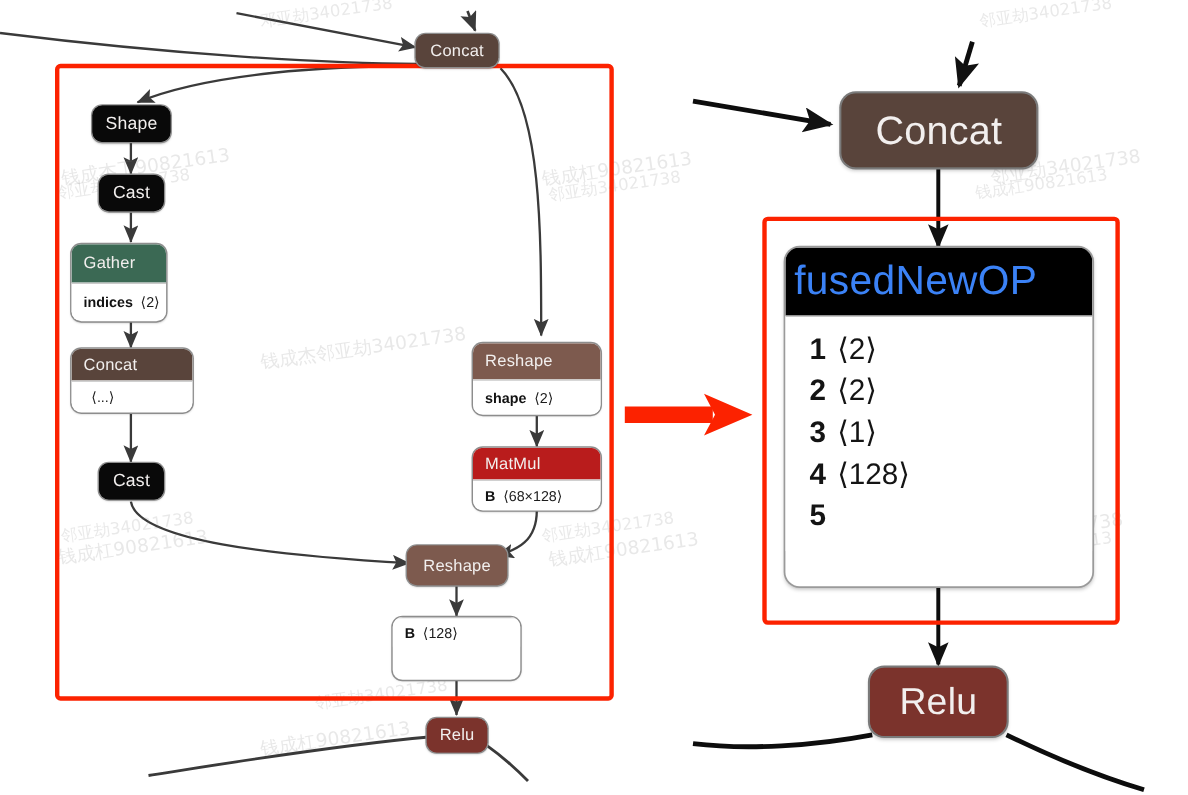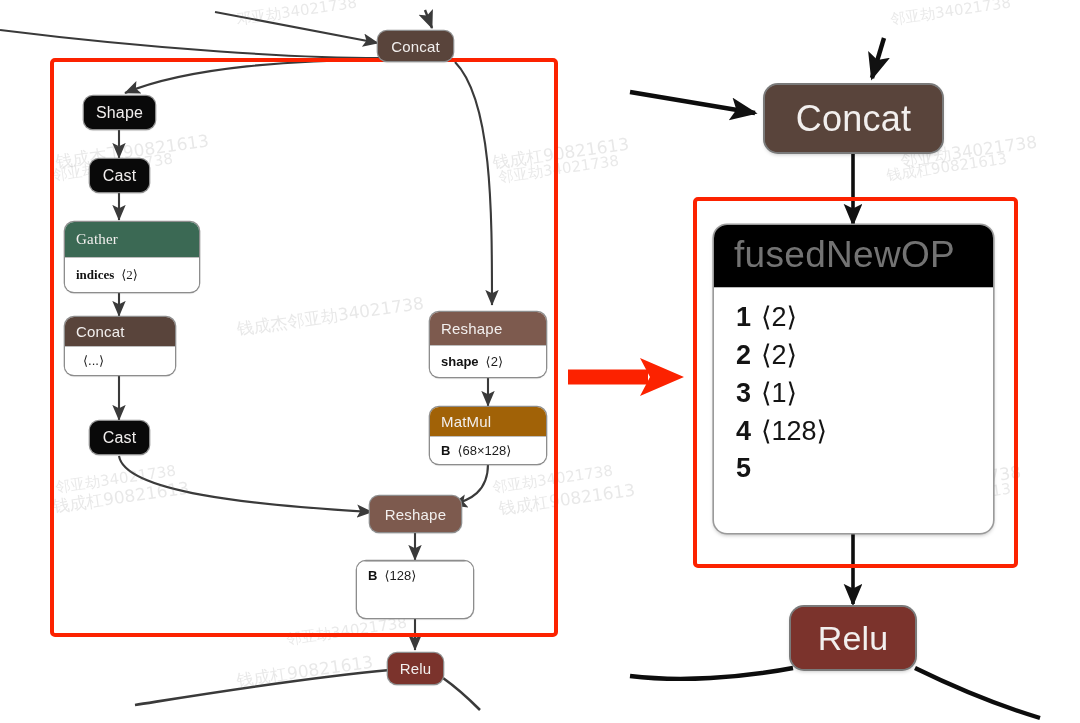--- a/index.html
+++ b/index.html
@@ -65,24 +65,24 @@
   .bignode {
     position: absolute;
     border-radius: 13px;
     overflow: hidden;
     background: #fff;
     box-shadow: 0 0 0 1.6px #9a9a9a, 0 2px 4px rgba(0,0,0,.3);
     z-index: 6;
   }
   .bignode .bhdr {
     background: #000;
-    color: #737373;
+    color: #3b82f6;
     font-size: 37px;
     line-height: 1;
-    padding: 11px 16px 14px 20px;
+    padding: 11px 16px 14px 8px;
     letter-spacing: .3px;
   }
   .bignode .blist {
     padding: 10px 0 14px 0;
     background: #fff;
     border-top: 1px solid #b9b9b9;
   }
   .bignode .brow {
     display: flex;
     align-items: baseline;
@@ -201,21 +201,21 @@
   </div>
 
   <div class="node pill center" style="left:84px; top:96px; width:71px; height:33px; background:#090909;">
     <div class="hdr" style="background:#090909; height:33px; font-size:16px;">Shape</div>
   </div>
 
   <div class="node pill center" style="left:90px; top:159px; width:59px; height:33px; background:#090909;">
     <div class="hdr" style="background:#090909; height:33px; font-size:16px;">Cast</div>
   </div>
 
-  <div class="node" style="left:65px; top:222px; width:134px; height:70px;font-family:Liberation Serif, serif;">
+  <div class="node" style="left:65px; top:222px; width:86px; height:70px;">
     <div class="hdr" style="background:#3b6954; height:35px; font-size:15px;">Gather</div>
     <div class="attr" style="height:34px; font-size:13px;text-align:right;">
       <span class="k">indices</span>
       <span class="v">⟨2⟩</span>
     </div>
   </div>
 
   <div class="node" style="left:65px; top:317px; width:110px; height:58px;">
     <div class="hdr" style="background:#59443b; height:29px; font-size:15px;">Concat</div>
     <div class="attr" style="height:28px; font-size:13px;">
@@ -230,21 +230,21 @@
 
   <div class="node" style="left:430px; top:312px; width:116px; height:65px;">
     <div class="hdr" style="background:#7d5a4e; height:33px; font-size:15px;">Reshape</div>
     <div class="attr" style="height:31px; font-size:13px;">
       <span class="k">shape</span>
       <span class="v">⟨2⟩</span>
     </div>
   </div>
 
   <div class="node" style="left:430px; top:407px; width:116px; height:57px;">
-    <div class="hdr" style="background:#a16207; height:29px; font-size:15px;">MatMul</div>
+    <div class="hdr" style="background:#b91c1c; height:29px; font-size:15px;">MatMul</div>
     <div class="attr" style="height:27px; font-size:13px;">
       <span class="k">B</span>
       <span class="v">⟨68×128⟩</span>
     </div>
   </div>
 
   <div class="node pill center" style="left:370px; top:496px; width:91px; height:36px; background:#7d5a4e;">
     <div class="hdr" style="background:#7d5a4e; height:36px; font-size:15px;">Reshape</div>
   </div>
 

